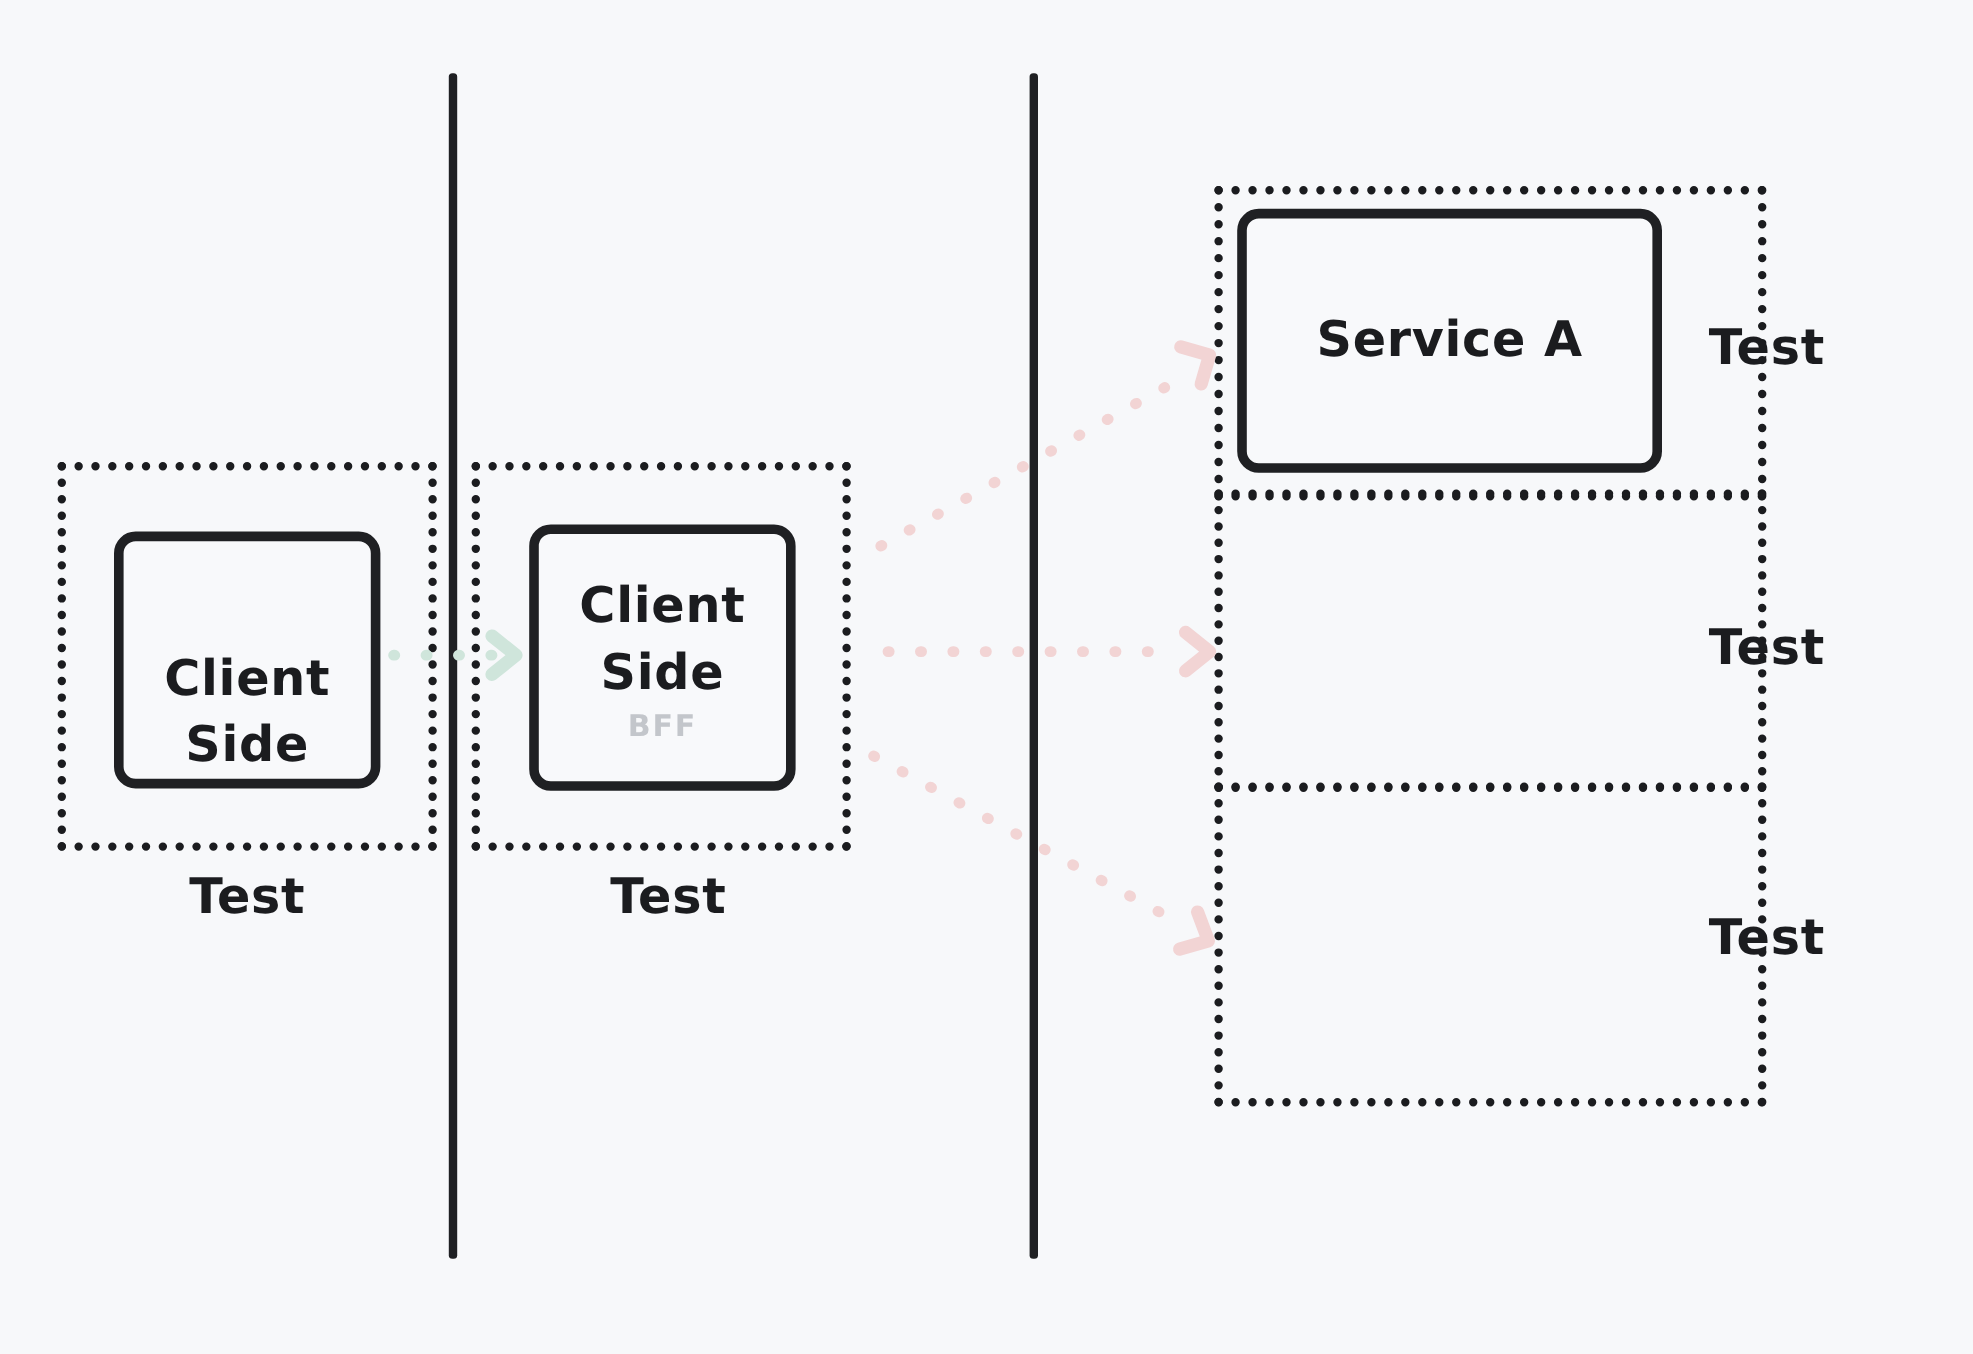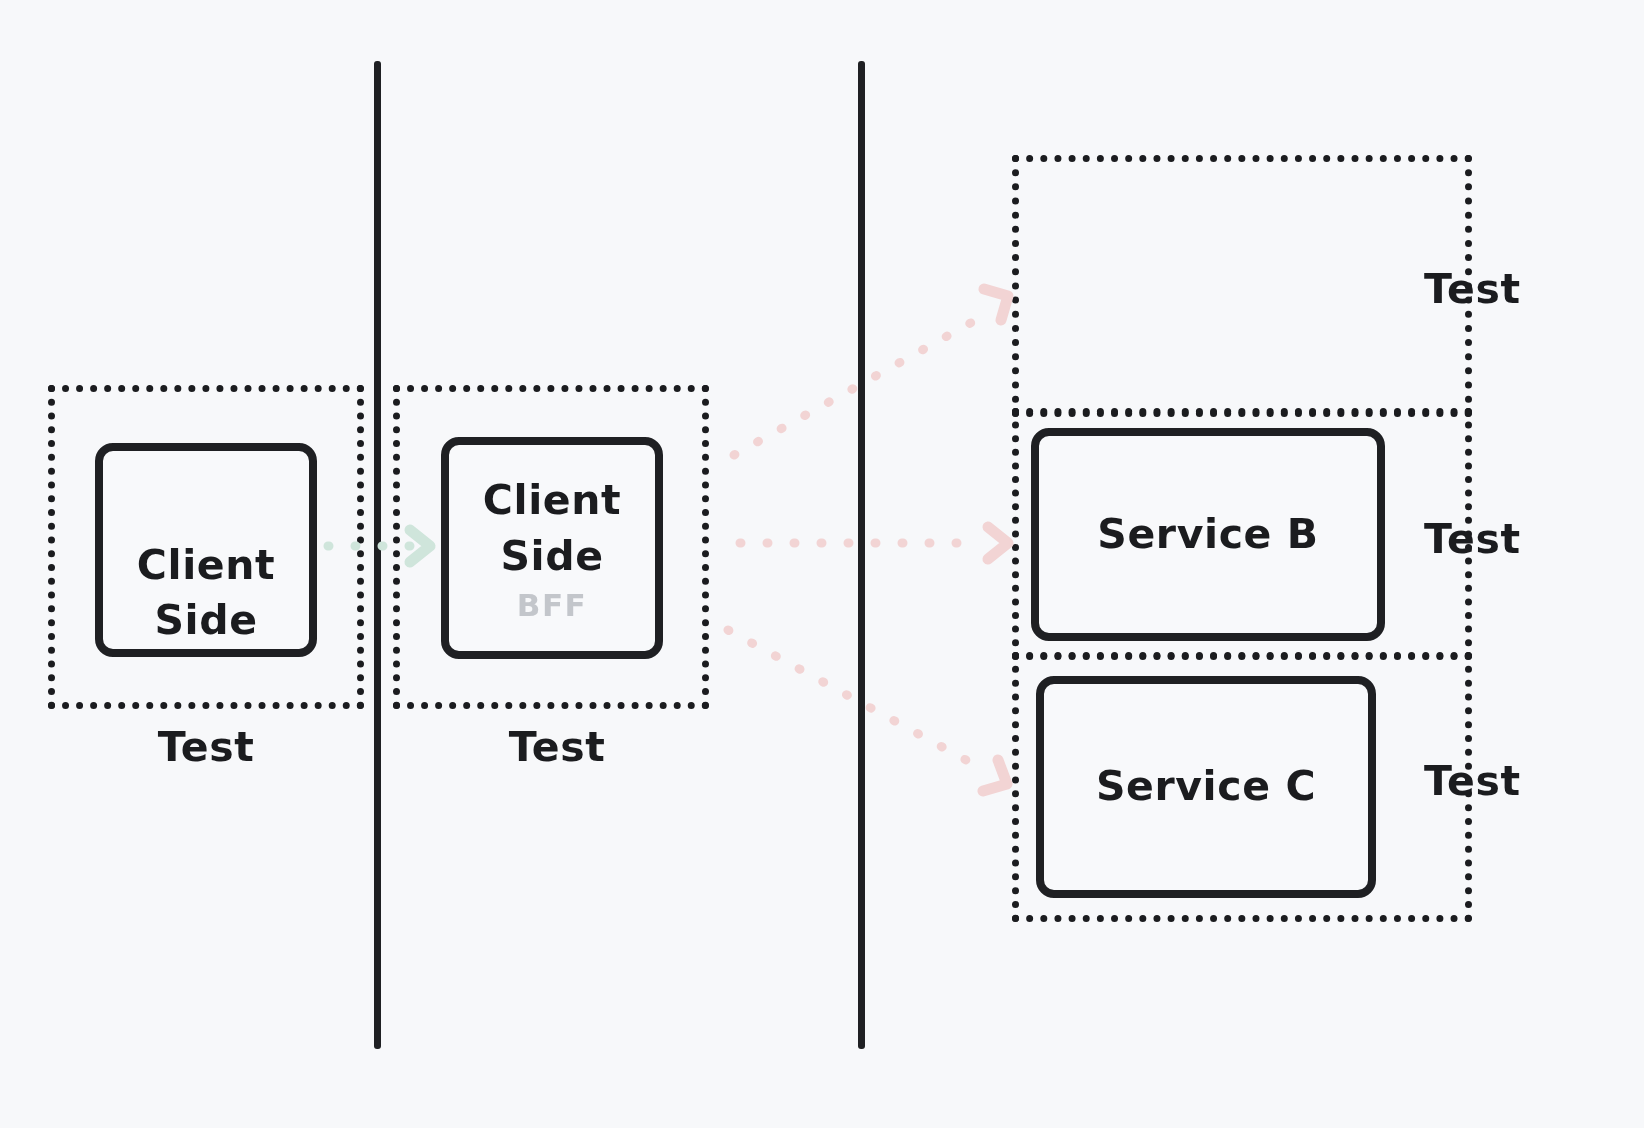--- a/index.html
+++ b/index.html
@@ -53,21 +53,21 @@
     font-weight: 700;
     font-size: 41px;
     line-height: 1.36;
     letter-spacing: 0.6px;
     color: #1b1c1f;
     white-space: pre-line;
   }
   .node-sublabel {
     font-family: "DejaVu Sans", sans-serif;
     font-weight: 700;
-    font-size: 31px;
+    font-size: 25px;
     letter-spacing: 1.5px;
     color: #c3c6cb;
     margin-top: 2px;
   }
 
   
   .caption {
     position: absolute;
     font-family: "DejaVu Sans", sans-serif;
     font-weight: 700;
@@ -113,36 +113,33 @@
   <div class="node" style="left:441px; top:437px; width:222px; height:222px;">
     <div class="node-label">Client
 Side</div>
     <div class="node-sublabel">BFF</div>
   </div>
 
   <div class="caption center" style="left:557px; top:723px;">Test</div>
 
   <div class="group" style="left:1012px; top:155px; width:460px; height:262px;"></div>
 
+  <div class="node" style="left:1031px; top:174px; width:354px; height:220px;">
+    <div class="node-label">Service A</div>
+  </div>
 
   <div class="caption" style="left:1424px; top:265px;">Test</div>
 
   <div class="group" style="left:1012px; top:408px; width:460px; height:252px;"></div>
 
-  <div class="node" style="left:1031px; top:428px; width:354px; height:213px;">
-    <div class="node-label">Service B</div>
-  </div>
 
   <div class="caption" style="left:1424px; top:515px;">Test</div>
 
   <div class="group" style="left:1012px; top:652px; width:460px; height:270px;"></div>
 
-  <div class="node" style="left:1036px; top:676px; width:340px; height:222px;">
-    <div class="node-label">Service C</div>
-  </div>
 
   <div class="caption" style="left:1424px; top:757px;">Test</div>
 
   <svg id="connectors" viewBox="0 0 1644 1128">
 
     <g>
       <line x1="328" y1="546" x2="418" y2="546" stroke="#cfe5db" stroke-width="9" stroke-linecap="round" stroke-dasharray="1 26"></line>
       <polyline points="410,530 430,546 410,562" fill="none" stroke="#cfe5db" stroke-width="11" stroke-linecap="round" stroke-linejoin="round"></polyline>
     </g>
 

